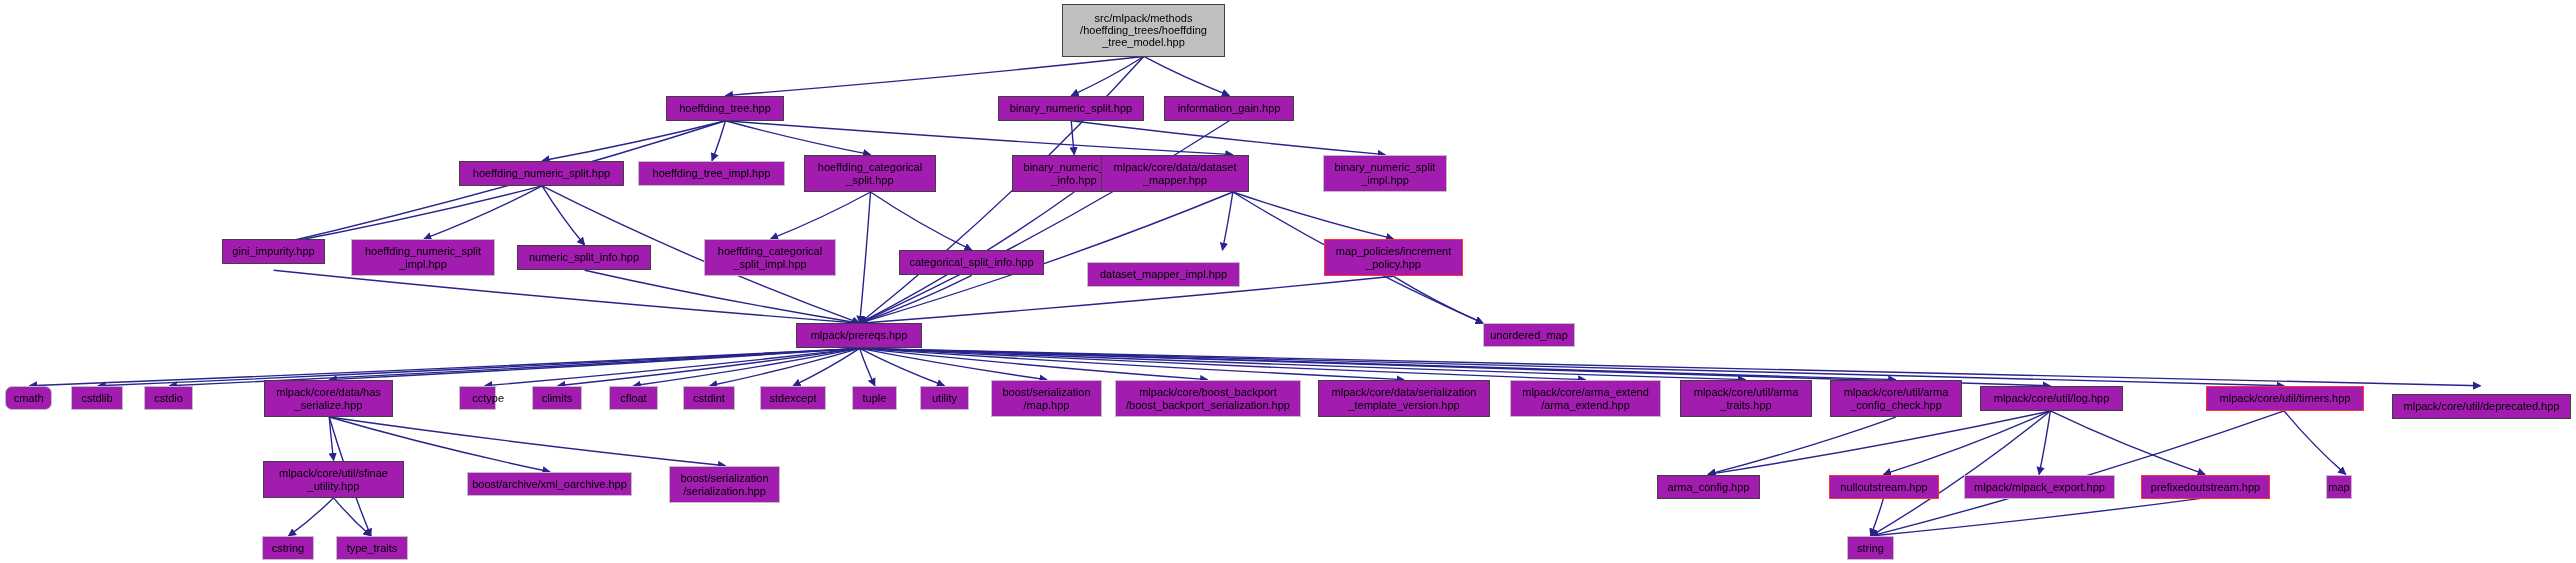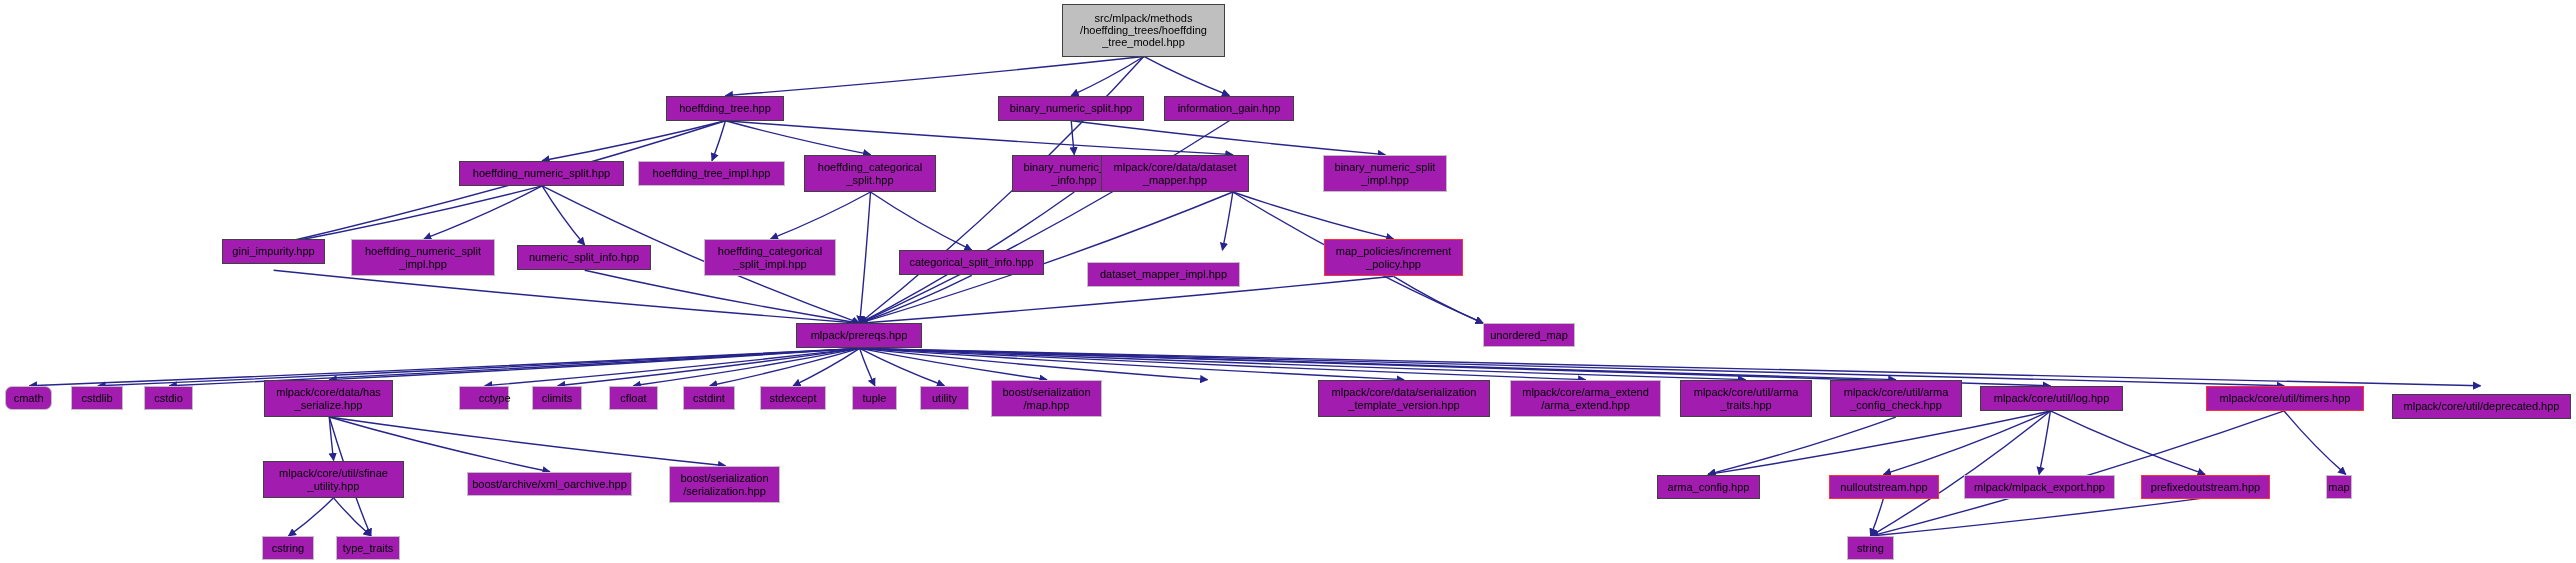--- a/index.html
+++ b/index.html
@@ -154,29 +154,31 @@
     <div class="node" style="left: 1087px; top: 250px; width: 153px; height: 25px; margin-top: 12px;">dataset_mapper_impl.hpp</div>
     <div class="node red" style="left: 1324px; top: 239px; width: 139px; height: 37px;">map_policies/increment
 _policy.hpp</div>
     <div class="node" style="left: 1437px; top: 323px; width: 92px; height: 23.5px; margin-left: 46px;">unordered_map</div>
     <div class="node bold" style="left: 796px; top: 323px; width: 126px; height: 25px;">mlpack/prereqs.hpp</div>
     <div class="node" style="left: 5.2px; top: 386px; width: 47px; height: 23.5px; border-radius: 7px;">cmath</div>
     <div class="node" style="left: 71px; top: 386px; width: 52px; height: 23.5px;">cstdlib</div>
     <div class="node" style="left: 144px; top: 386px; width: 49px; height: 23.5px;">cstdio</div>
     <div class="node bold" style="left: 264px; top: 380px; width: 129px; height: 37px;">mlpack/core/data/has
 _serialize.hpp</div>
-    <div class="node" style="left: 459px; top: 386px; width: 50px; height: 23.5px; padding-left: 24px;">cctype</div>
+    <div class="node" style="left: 459px; top: 386px; width: 37px; height: 23.5px; padding-left: 24px;">cctype</div>
     <div class="node" style="left: 532px; top: 386px; width: 50px; height: 23.5px;">climits</div>
     <div class="node" style="left: 609px; top: 386px; width: 49px; height: 23.5px;">cfloat</div>
     <div class="node" style="left: 683px; top: 386px; width: 52px; height: 23.5px;">cstdint</div>
     <div class="node" style="left: 760px; top: 386px; width: 66px; height: 23.5px;">stdexcept</div>
     <div class="node" style="left: 852px; top: 386px; width: 45px; height: 23.5px;">tuple</div>
     <div class="node" style="left: 920px; top: 386px; width: 49px; height: 23.5px;">utility</div>
     <div class="node" style="left: 991px; top: 380px; width: 111px; height: 37px;">boost/serialization
 /map.hpp</div>
+    <div class="node" style="left: 1115px; top: 380px; width: 186px; height: 37px;">mlpack/core/boost_backport
+/boost_backport_serialization.hpp</div>
     <div class="node bold" style="left: 1318px; top: 380px; width: 172px; height: 37px;">mlpack/core/data/serialization
 _template_version.hpp</div>
     <div class="node" style="left: 1510px; top: 380px; width: 151px; height: 37px;">mlpack/core/arma_extend
 /arma_extend.hpp</div>
     <div class="node bold" style="left: 1680px; top: 380px; width: 132px; height: 37px;">mlpack/core/util/arma
 _traits.hpp</div>
     <div class="node bold" style="left: 1830px; top: 380px; width: 132px; height: 37px;">mlpack/core/util/arma
 _config_check.hpp</div>
     <div class="node bold" style="left: 1980px; top: 386px; width: 143px; height: 25px;">mlpack/core/util/log.hpp</div>
     <div class="node red" style="left: 2206px; top: 386px; width: 158px; height: 25px;">mlpack/core/util/timers.hpp</div>
@@ -185,16 +187,16 @@
 _utility.hpp</div>
     <div class="node" style="left: 467px; top: 472px; width: 165px; height: 23.5px;">boost/archive/xml_oarchive.hpp</div>
     <div class="node" style="left: 669px; top: 466px; width: 111px; height: 37px;">boost/serialization
 /serialization.hpp</div>
     <div class="node bold" style="left: 1657px; top: 475px; width: 103px; height: 23.5px;">arma_config.hpp</div>
     <div class="node red" style="left: 1829px; top: 475px; width: 110px; height: 23.5px;">nulloutstream.hpp</div>
     <div class="node" style="left: 1964px; top: 475px; width: 151px; height: 23.5px;">mlpack/mlpack_export.hpp</div>
     <div class="node red" style="left: 2141px; top: 475px; width: 129px; height: 23.5px;">prefixedoutstream.hpp</div>
     <div class="node" style="left: 2326px; top: 475px; width: 26px; height: 23.5px;">map</div>
     <div class="node" style="left: 262px; top: 536px; width: 52px; height: 23.5px;">cstring</div>
-    <div class="node" style="left: 336px; top: 536px; width: 64px; height: 23.5px;">type_traits</div>
+    <div class="node" style="left: 336px; top: 536px; width: 72px; height: 23.5px;">type_traits</div>
     <div class="node" style="left: 1847px; top: 536px; width: 47px; height: 23.5px;">string</div>
   </div>
 
 
 </body></html>

